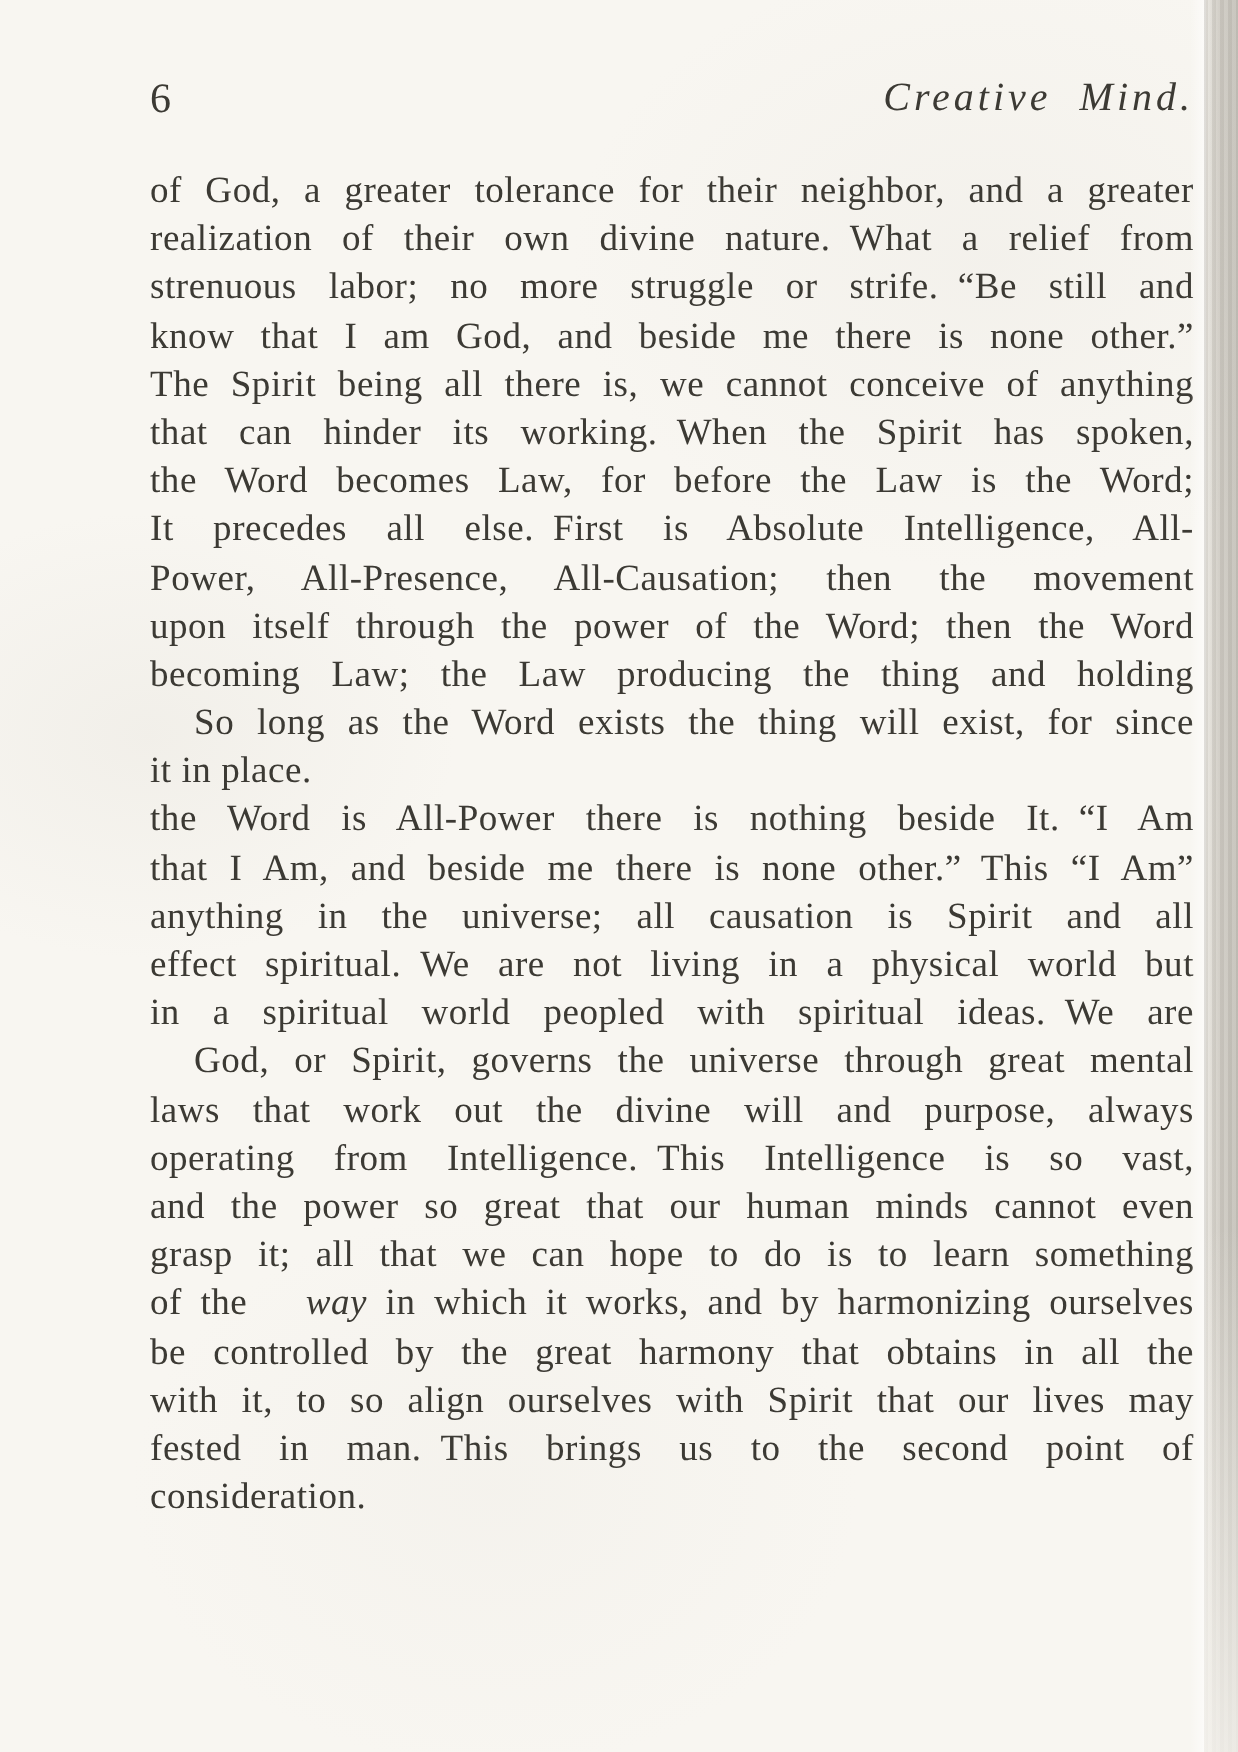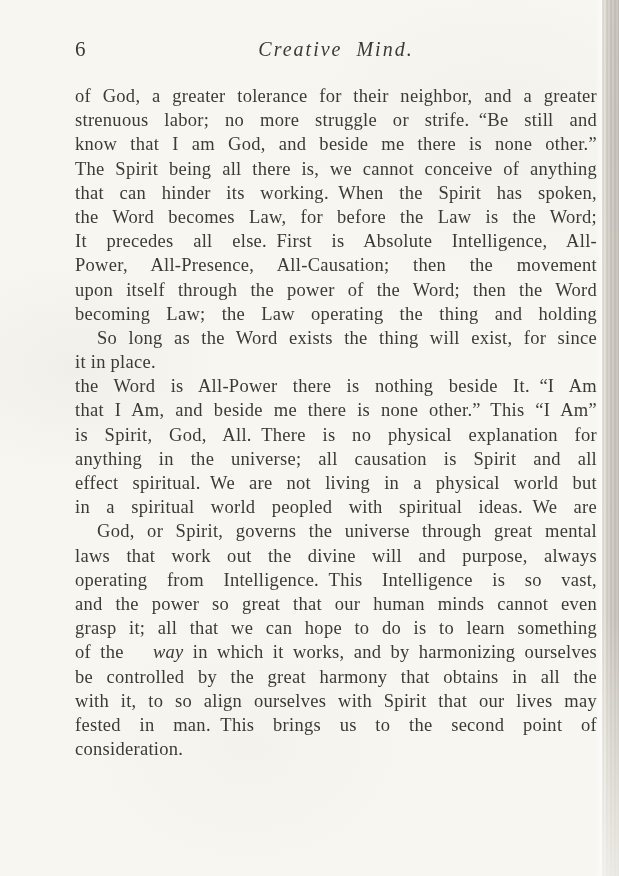--- a/index.html
+++ b/index.html
@@ -53,21 +53,21 @@
   .pagenum {
     position: absolute;
     left: 0;
     top: 0;
     font-size: 21px;
     line-height: 26px;
     letter-spacing: 0.02em;
   }
   .running-title {
     display: block;
-    text-align: center;
+    text-align: right;
     font-style: italic;
     font-size: 20px;
     line-height: 26px;
     letter-spacing: 0.10em;
     word-spacing: 0.35em;
   }
   .body-text {
     position: absolute;
     left: 75px;
     top: 84px;
@@ -102,34 +102,34 @@
 
 <div class="page">
 
   <div class="header">
     <span class="pagenum">6</span>
     <span class="running-title">Creative Mind.</span>
   </div>
 
   <div class="body-text" id="body-text">
       <div class="line just">of God, a greater tolerance for their neighbor, and a greater</div>
+      <div class="line just">realization of their own divine nature. What a relief from</div>
       <div class="line just">strenuous labor; no more struggle or strife. “Be still and</div>
       <div class="line just">know that I am God, and beside me there is none other.”</div>
       <div class="line just">The Spirit being all there is, we cannot conceive of anything</div>
       <div class="line just">that can hinder its working. When the Spirit has spoken,</div>
       <div class="line just">the Word becomes Law, for before the Law is the Word;</div>
       <div class="line just">It precedes all else. First is Absolute Intelligence, All-</div>
       <div class="line just">Power, All-Presence, All-Causation; then the movement</div>
       <div class="line just">upon itself through the power of the Word; then the Word</div>
-      <div class="line just">becoming Law; the Law operating the thing and holding</div>
+      <div class="line just">becoming Law; the Law producing the thing and holding</div>
       <div class="line just indent">So long as the Word exists the thing will exist, for since</div>
       <div class="line">it in place.</div>
       <div class="line just">the Word is All-Power there is nothing beside It. “I Am</div>
       <div class="line just">that I Am, and beside me there is none other.” This “I Am”</div>
-      <div class="line just">is Spirit, God, All. There is no physical explanation for</div>
       <div class="line just">anything in the universe; all causation is Spirit and all</div>
       <div class="line just">effect spiritual. We are not living in a physical world but</div>
       <div class="line just">in a spiritual world peopled with spiritual ideas. We are</div>
       <div class="line just indent">God, or Spirit, governs the universe through great mental</div>
       <div class="line just">laws that work out the divine will and purpose, always</div>
       <div class="line just">operating from Intelligence. This Intelligence is so vast,</div>
       <div class="line just">and the power so great that our human minds cannot even</div>
       <div class="line just">grasp it; all that we can hope to do is to learn something</div>
       <div class="line just">of the <em>way</em> in which it works, and by harmonizing ourselves</div>
       <div class="line just">be controlled by the great harmony that obtains in all the</div>

